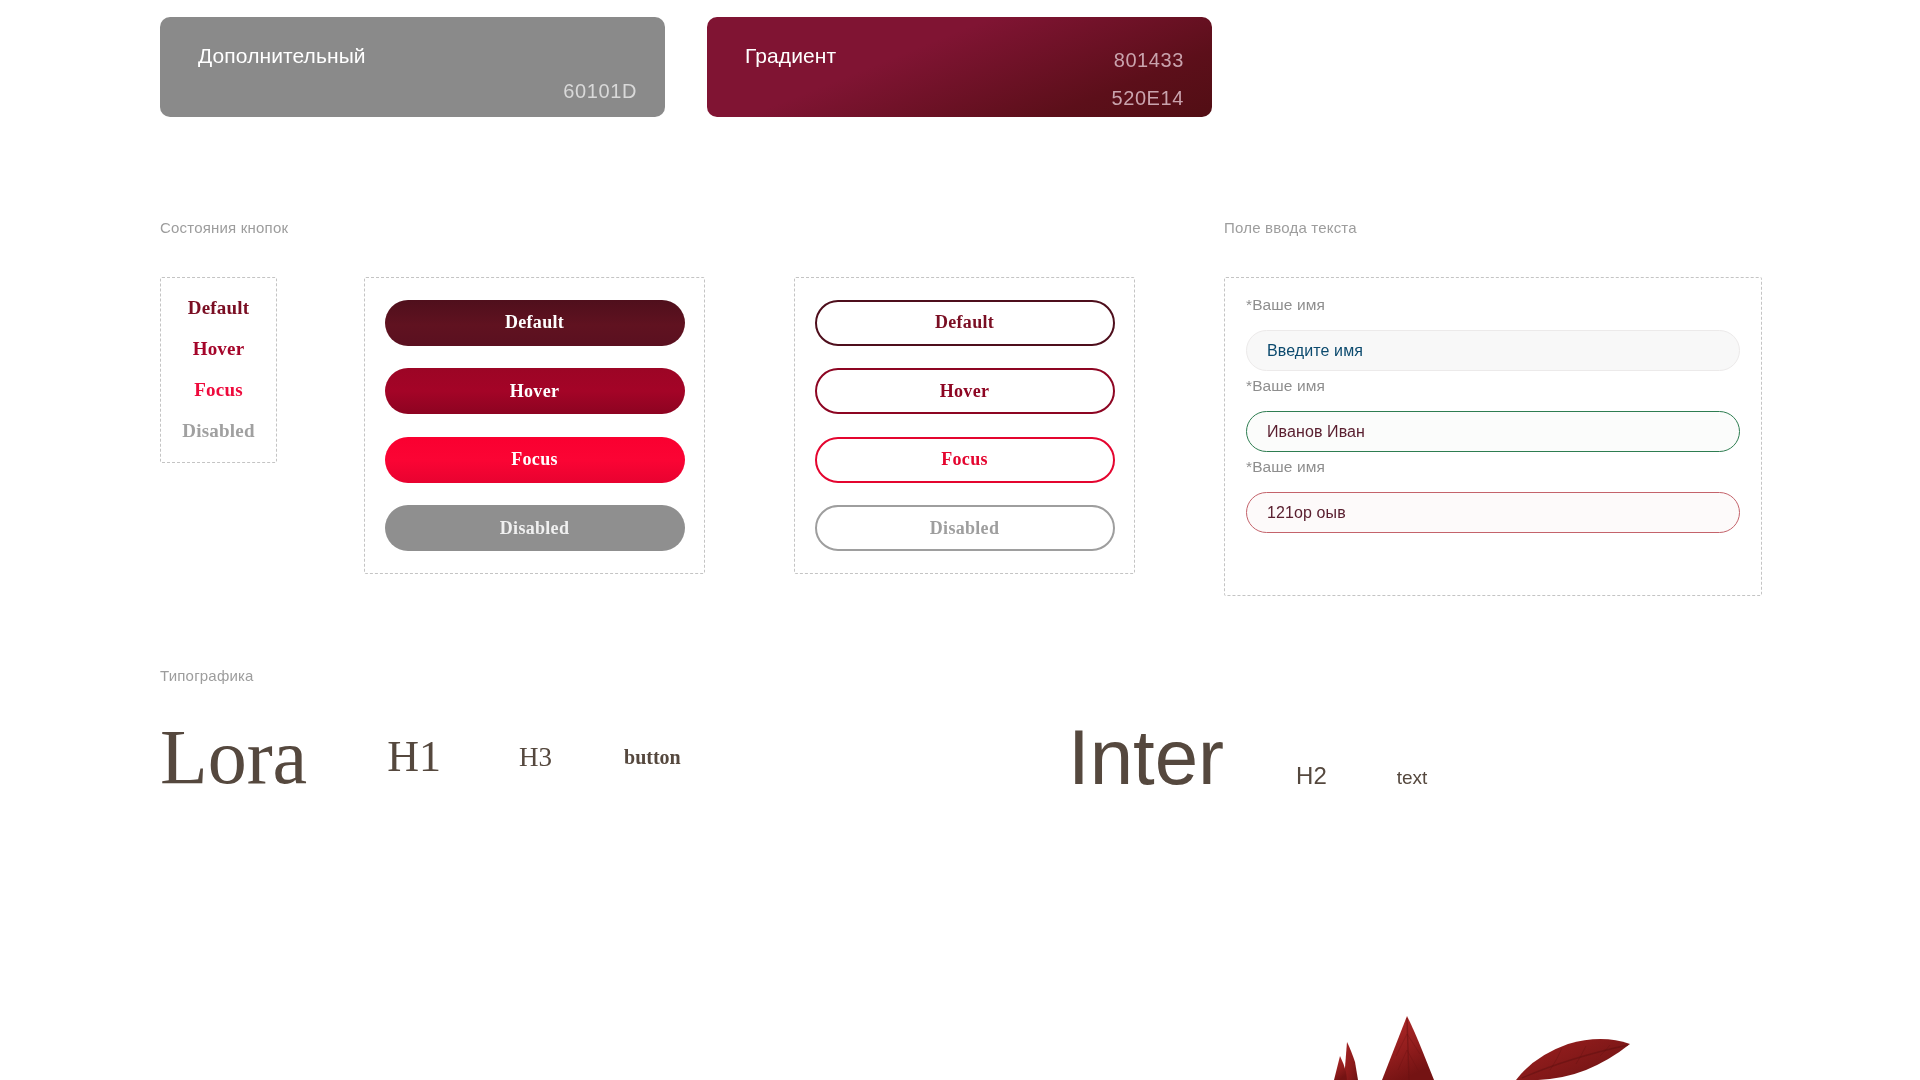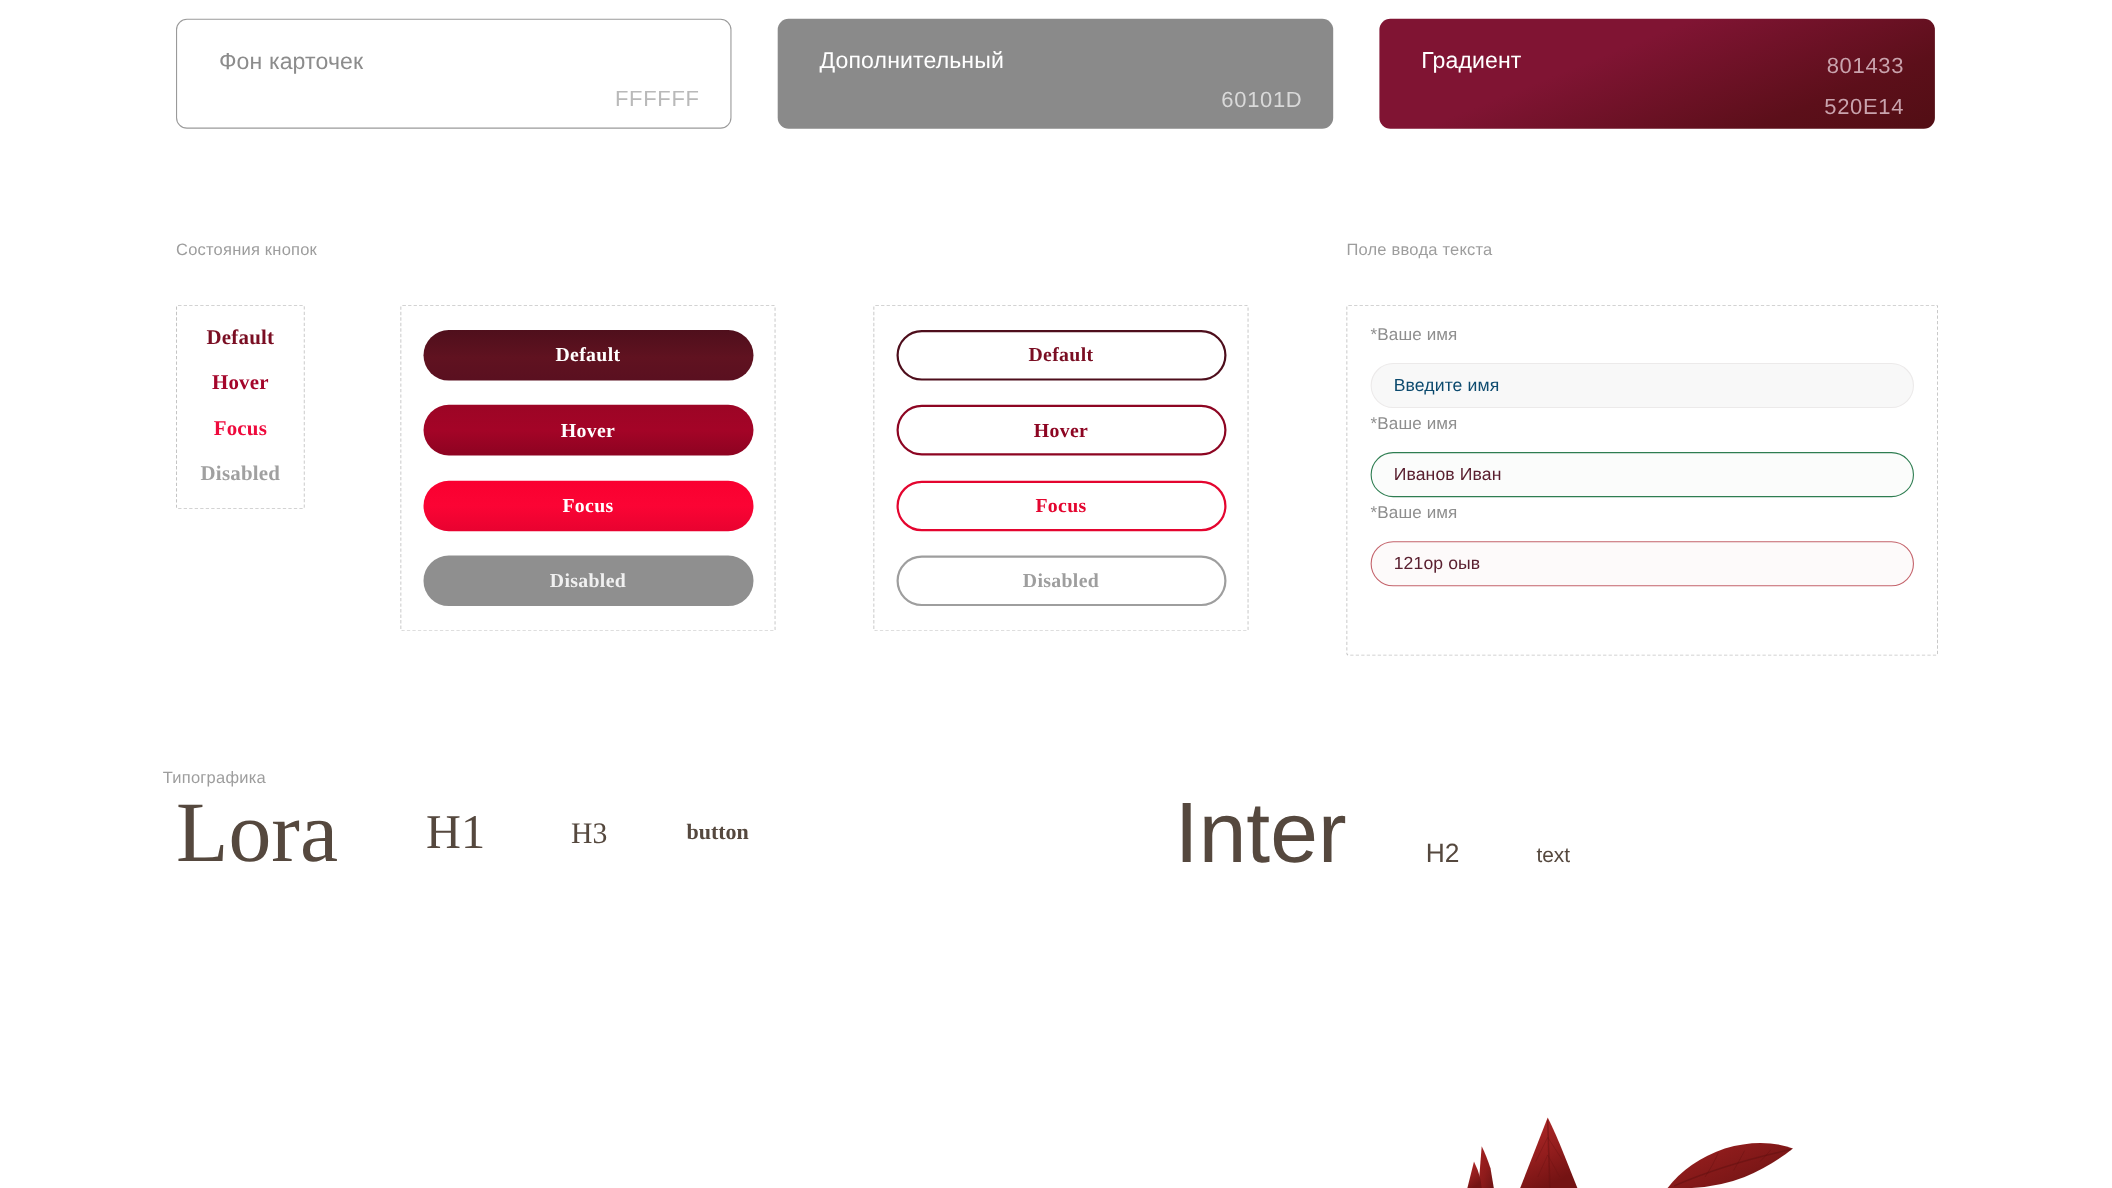--- a/index.html
+++ b/index.html
@@ -73,21 +73,21 @@
 
   
   .caption {
     position: absolute;
     font-size: 15px;
     color: #9d9d9d;
     letter-spacing: 0.2px;
   }
   #cap-buttons { left: 160px; top: 219px; }
   #cap-inputs  { left: 1224px; top: 219px; }
-  #cap-typo    { left: 148px; top: 667px; margin-top: 32px; }
+  #cap-typo    { left: 160px; top: 667px; }
 
   
   .frame {
     position: absolute;
     border: 1.4px dashed #c4c4c4;
     border-radius: 2px;
     background: transparent;
   }
   #frame-links   { left: 160px;  top: 277px; width: 117px;  height: 186px; }
   #frame-filled  { left: 364px;  top: 277px; width: 341px;  height: 297px; }
@@ -229,24 +229,20 @@
     pointer-events: none;
   }
 </style>
 </head>
 <body>
 
 <div class="page">
 
   <div class="swatch-row">
 
-    <div class="swatch white">
-      <div class="swatch-title">Фон карточек</div>
-      <div class="swatch-hex">FFFFFF</div>
-    </div>
 
     <div class="swatch gray">
       <div class="swatch-title">Дополнительный</div>
       <div class="swatch-hex">60101D</div>
     </div>
 
     <div class="swatch gradient">
       <div class="swatch-title">Градиент</div>
       <div class="hex-stack">
         <div>801433</div>

